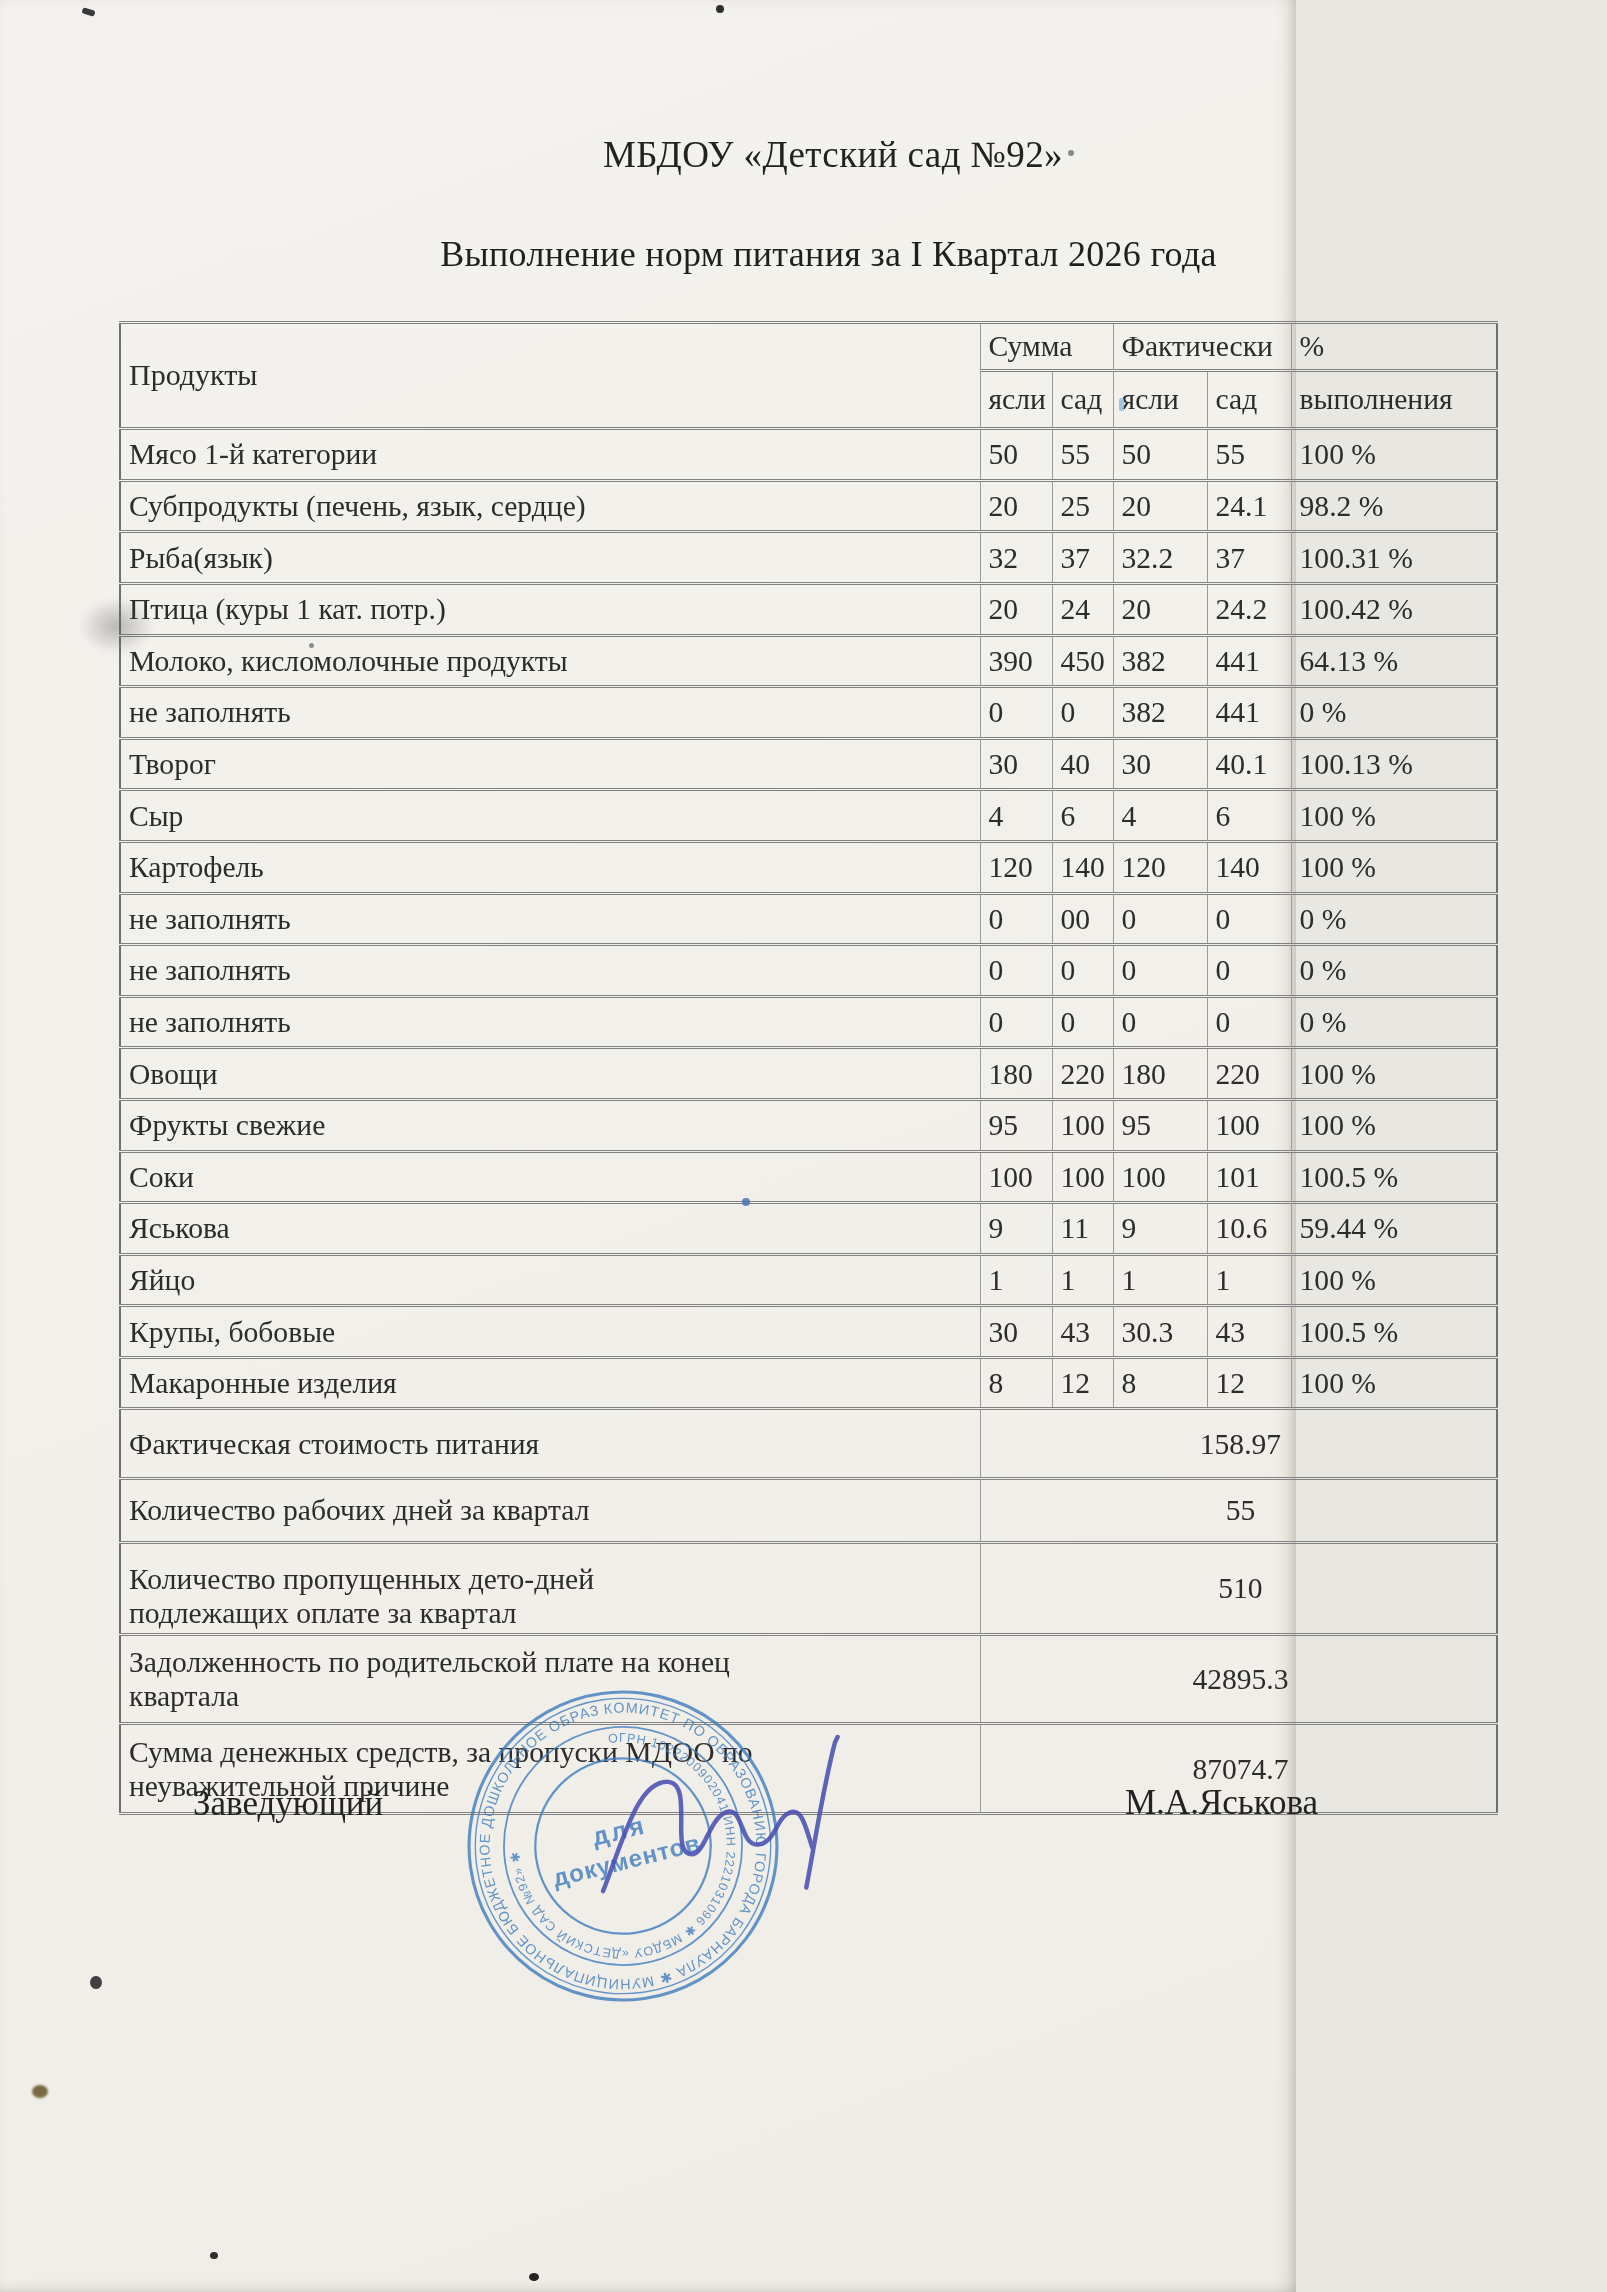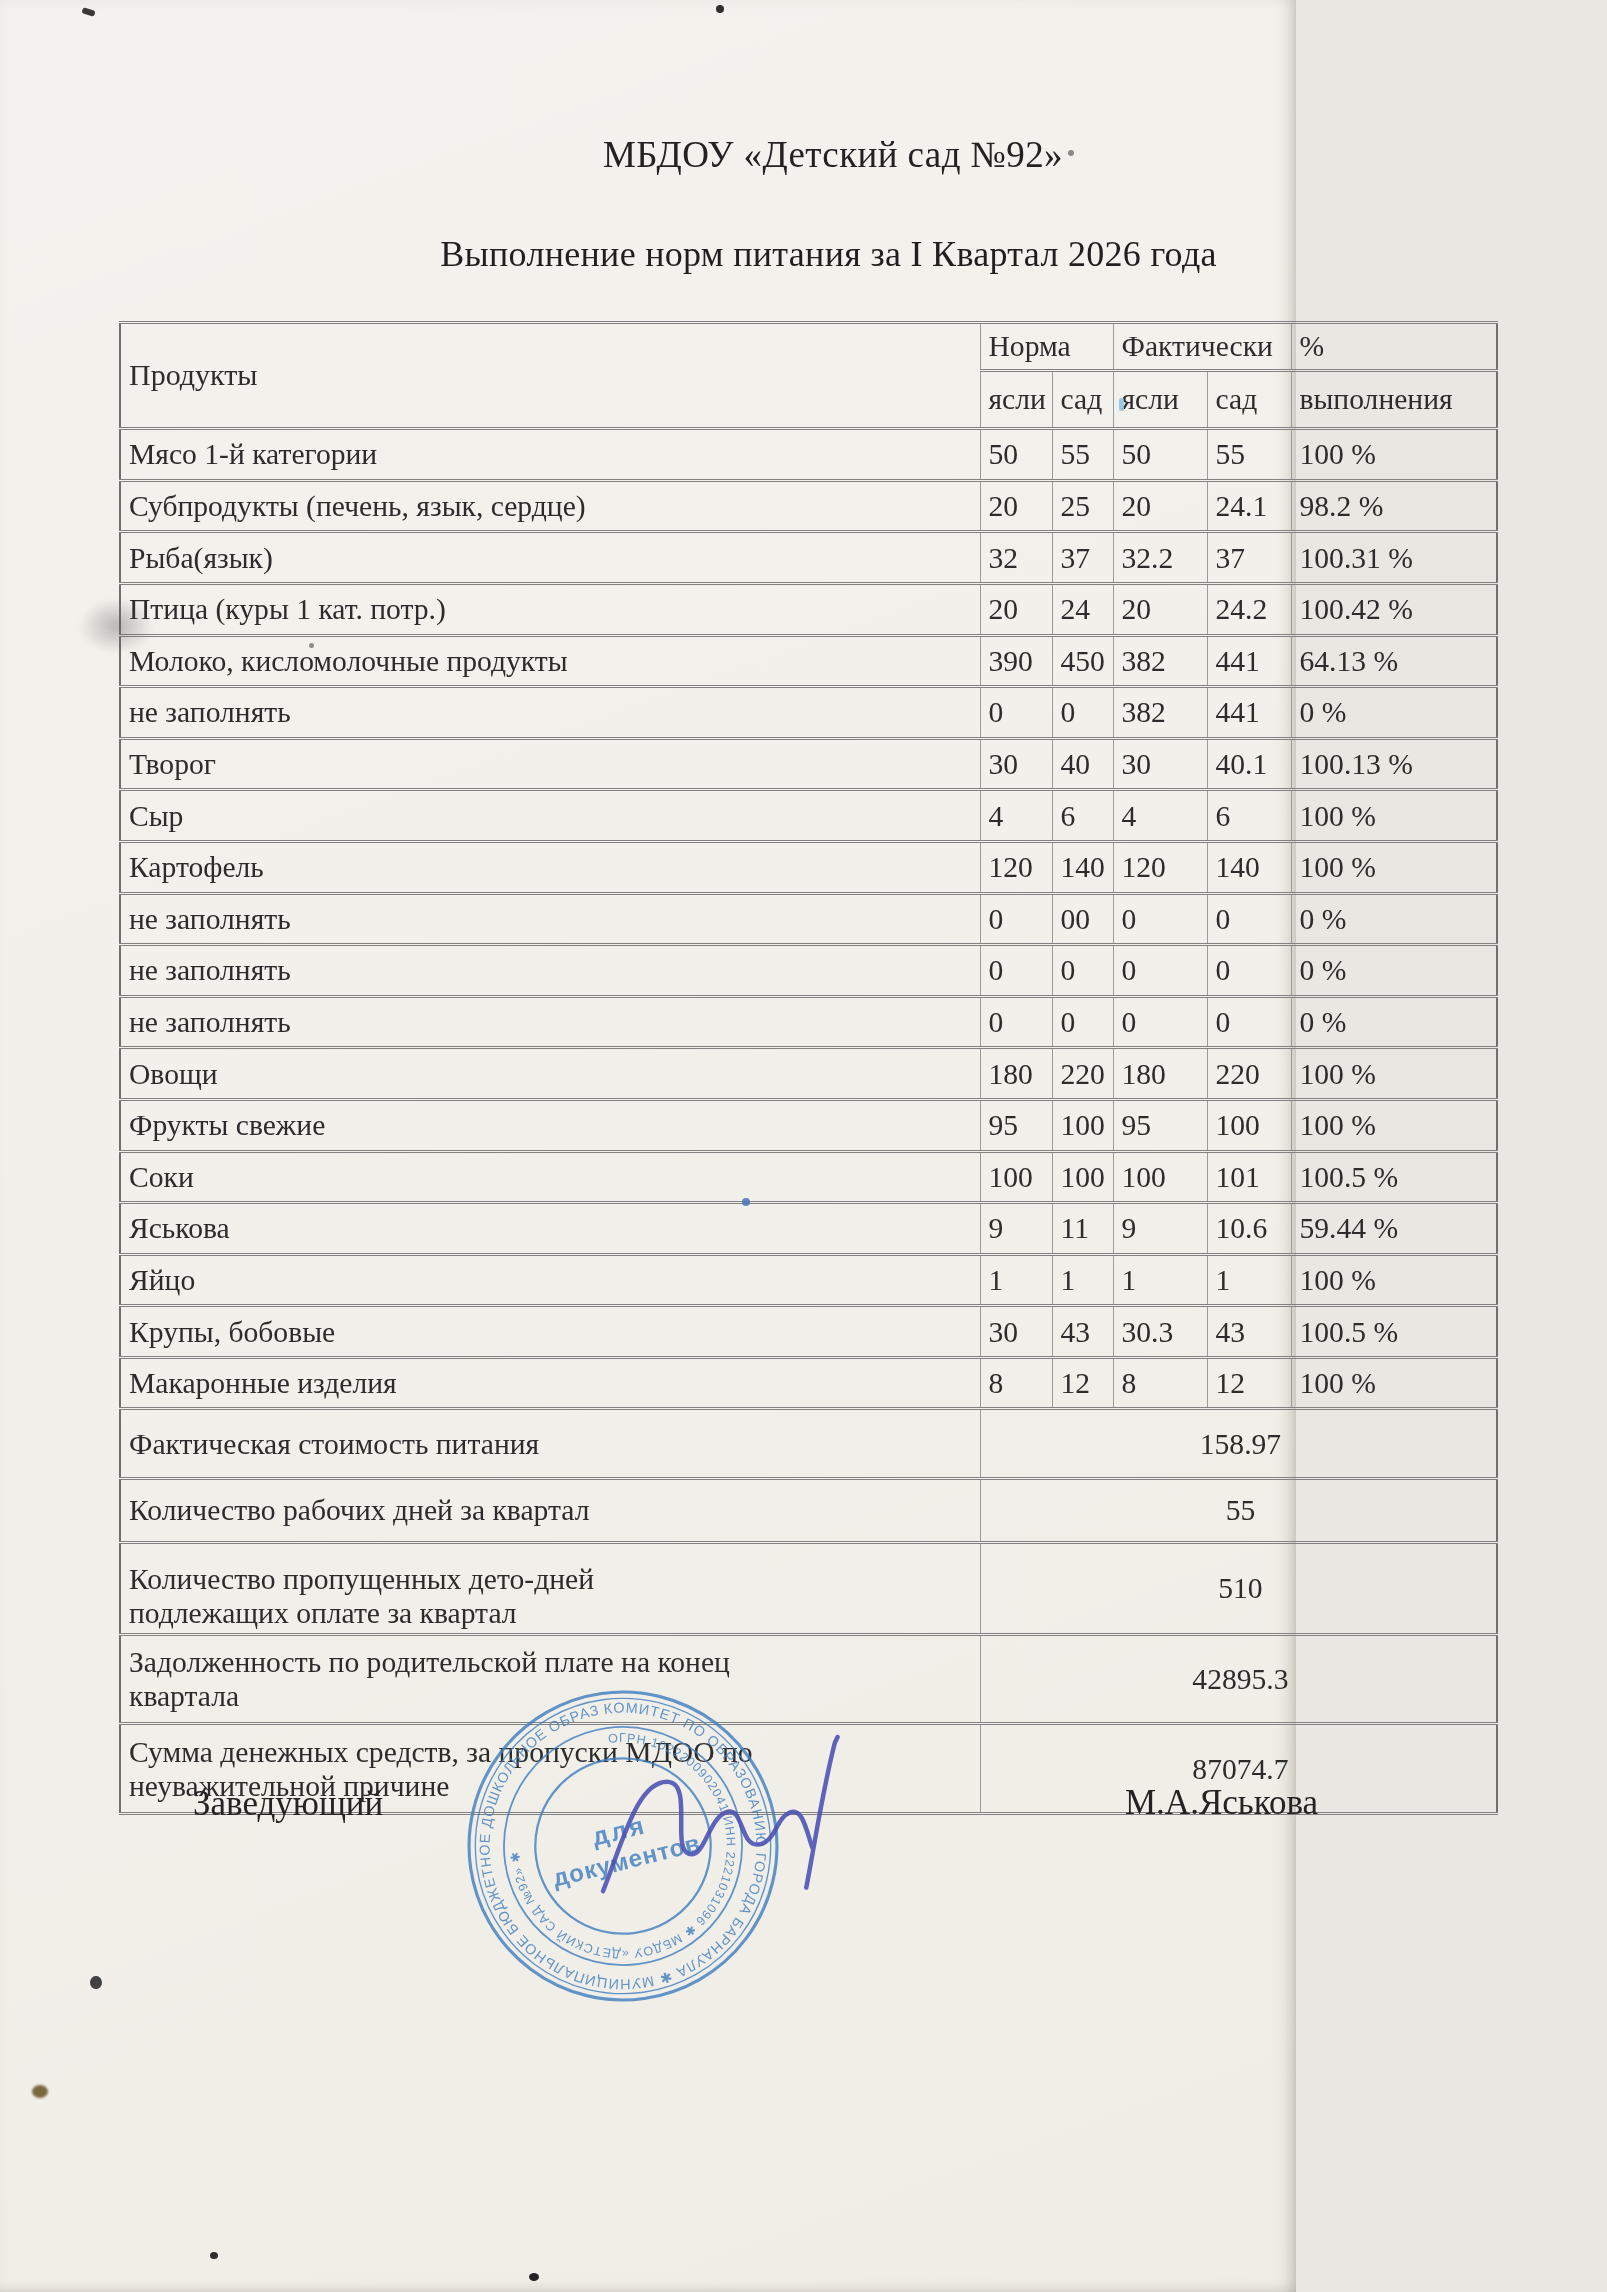--- a/index.html
+++ b/index.html
@@ -77,21 +77,21 @@
       <col style="width:860px">
         <col style="width:72px">
         <col style="width:61px">
       <col style="width:94px">
         <col style="width:84px">
         <col style="width:206px">
     </colgroup>
     <tbody>
       <tr class="h1">
         <td class="th-prod" rowspan="2">Продукты</td>
-        <td colspan="2">Норма</td>
+        <td colspan="2">Сумма</td>
         <td colspan="2">Фактически</td>
         <td>%</td>
       </tr>
       <tr class="h2">
         <td>ясли</td>
         <td>сад</td>
         <td>ясли</td>
         <td>сад</td>
         <td>выполнения</td>
       </tr>

